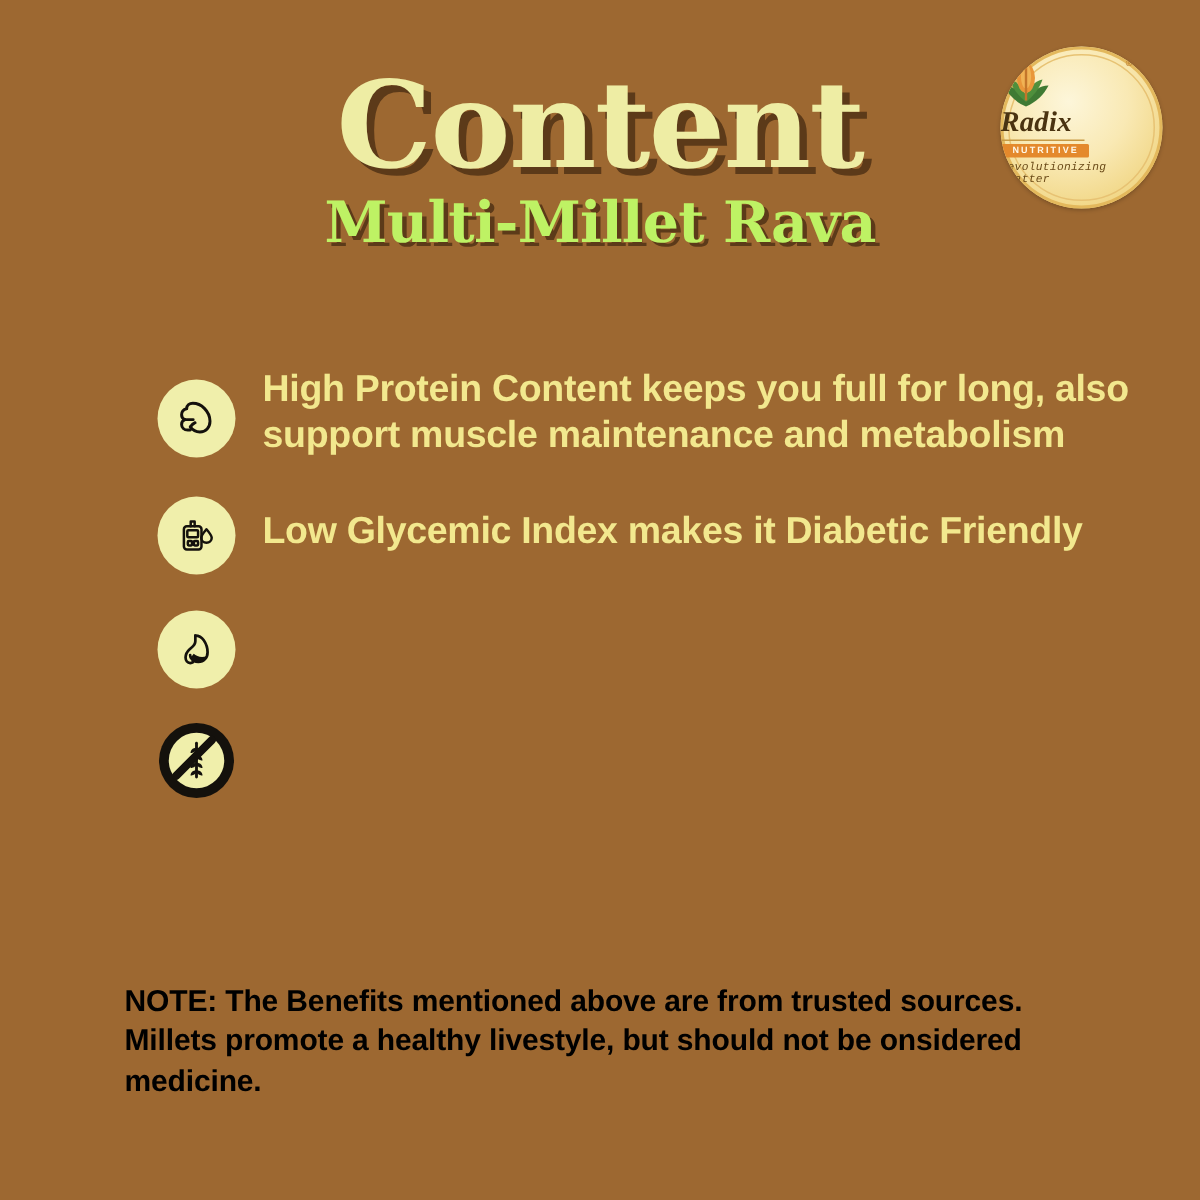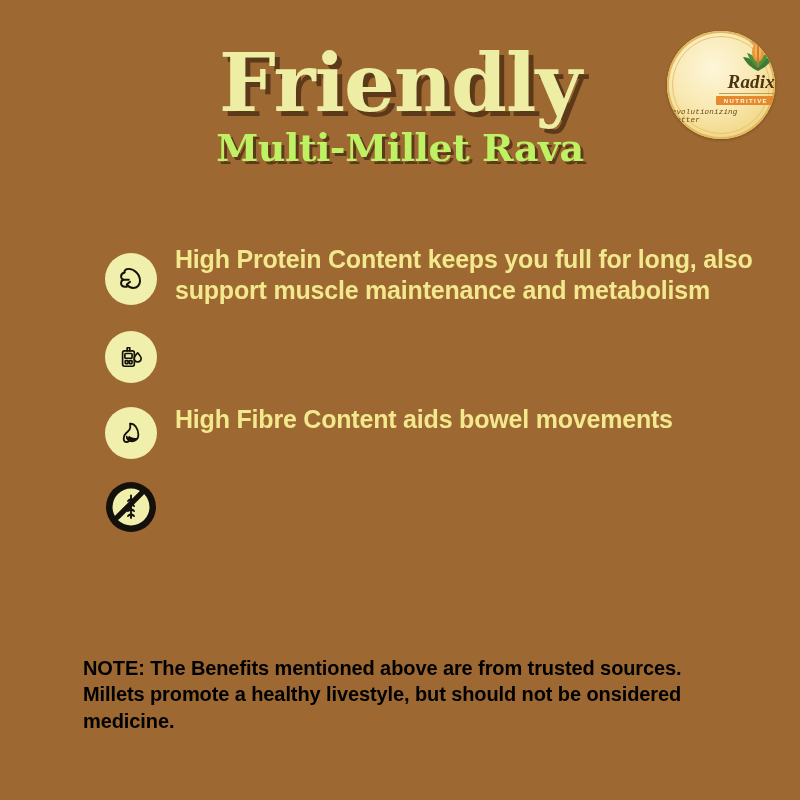--- a/index.html
+++ b/index.html
@@ -37,21 +37,21 @@
     position: absolute;
     inset: 5px;
     border-radius: 50%;
     border: 1.5px solid #e7c273;
   }
   .logo-inner {
     position: absolute;
     inset: 0;
     display: flex;
     flex-direction: column;
-    align-items: flex-end;
+    align-items: flex-start;
     justify-content: flex-start;
     padding-top: 10px;
     box-sizing: border-box;
   }
   .logo-wheat {
     width: 34px;
     height: 31px;
     position: relative;
     display: block;
   }
@@ -213,21 +213,21 @@
         </svg>
       </span>
       <div class="logo-name">Radix</div>
       <div class="logo-rule"></div>
       <div class="logo-ribbon">NUTRITIVE</div>
       <div class="logo-tagline">Revolutionizing Platter</div>
     </div>
   </div>
 
   <div class="title-block">
-    <h1 class="title-main">Friendly</h1>
+    <h1 class="title-main">Content</h1>
     <h2 class="title-sub">Multi-Millet Rava</h2>
   </div>
 
   <div class="benefits">
 
     <div class="benefit-row row-1">
       <div class="benefit-icon">
         <svg viewBox="0 0 32 32" width="30" height="30">
           <g fill="none" stroke="#14110c" stroke-width="2.1" stroke-linejoin="round" stroke-linecap="round">
             <path d="M9 9 C9 6.6 11 5.2 13.4 5.2 C16.8 5.2 19.2 6.4 21.6 8.8 C24.2 11.4 25.6 14.6 25.6 18 C25.6 22.4 22.6 25.6 18.4 25.6 C15.4 25.6 13.2 24.2 11.6 22"></path>
@@ -247,34 +247,34 @@
           <g fill="none" stroke="#14110c" stroke-width="1.9" stroke-linejoin="round" stroke-linecap="round">
             <rect x="6.4" y="9" width="13.4" height="17.6" rx="2.2"></rect>
             <rect x="9" y="12" width="8.2" height="5.4" rx="0.8"></rect>
             <rect x="9.4" y="20.2" width="3.2" height="3.4" rx="0.7"></rect>
             <rect x="14" y="20.2" width="3.2" height="3.4" rx="0.7"></rect>
             <path d="M11.6 9 L11.6 5.4 L14.6 5.4 L14.6 9"></path>
             <path d="M23.6 11.2 C21 14.2 19.6 16 19.6 17.8 C19.6 20 21.4 21.6 23.6 21.6 C25.8 21.6 27.6 20 27.6 17.8 C27.6 16 26.2 14.2 23.6 11.2 Z"></path>
           </g>
         </svg>
       </div>
+      <div class="benefit-text">Low Glycemic Index makes it Diabetic Friendly</div>
     </div>
 
     <div class="benefit-row row-3">
       <div class="benefit-icon">
         <svg viewBox="0 0 32 32" width="29" height="29">
           <g fill="none" stroke="#14110c" stroke-width="2" stroke-linejoin="round" stroke-linecap="round">
             <path d="M14.6 5.2 L14.6 9.4 C14.6 12.4 12.2 13.6 10.4 15.2 C8.4 17 7.4 19.2 7.4 21.4 C7.4 23.6 8.8 25.4 10.8 25.4 C12.4 25.4 13.4 24.4 13.4 23"></path>
             <path d="M14.6 5.2 C17.6 5.2 19.4 6.6 20.8 8.6 C22.6 11.2 23.6 14.4 23.6 17.4 C23.6 21.6 20.8 24.6 16.8 24.6 C14.2 24.6 12.4 23.4 11.4 21.6"></path>
             <path d="M11.4 21.6 C11 21 10.8 20.4 10.8 19.6"></path>
           </g>
           <path d="M13.4 18.6 C15.6 20.8 19.4 21.6 22.8 20.4 C22.2 22.8 19.8 24.6 16.8 24.6 C14.2 24.6 12.2 23.2 11.4 21.2 Z" fill="#14110c"></path>
         </svg>
       </div>
-      <div class="benefit-text">High Fibre Content aids bowel movements</div>
     </div>
 
     <div class="benefit-row row-4">
       <div class="benefit-icon plain">
         <svg viewBox="0 0 52 52" width="52" height="52">
           <circle cx="26" cy="26" r="25" fill="#14110c"></circle>
           <circle cx="26" cy="26" r="18.5" fill="#f0efab"></circle>
           <g fill="none" stroke="#14110c" stroke-width="1.9" stroke-linecap="round">
             <path d="M26 14.5 L26 37"></path>
             <path d="M26 17.5 C23.6 17.5 22 19 22 21 C24.4 21 26 19.6 26 17.5 Z" fill="#14110c" stroke="none"></path>

